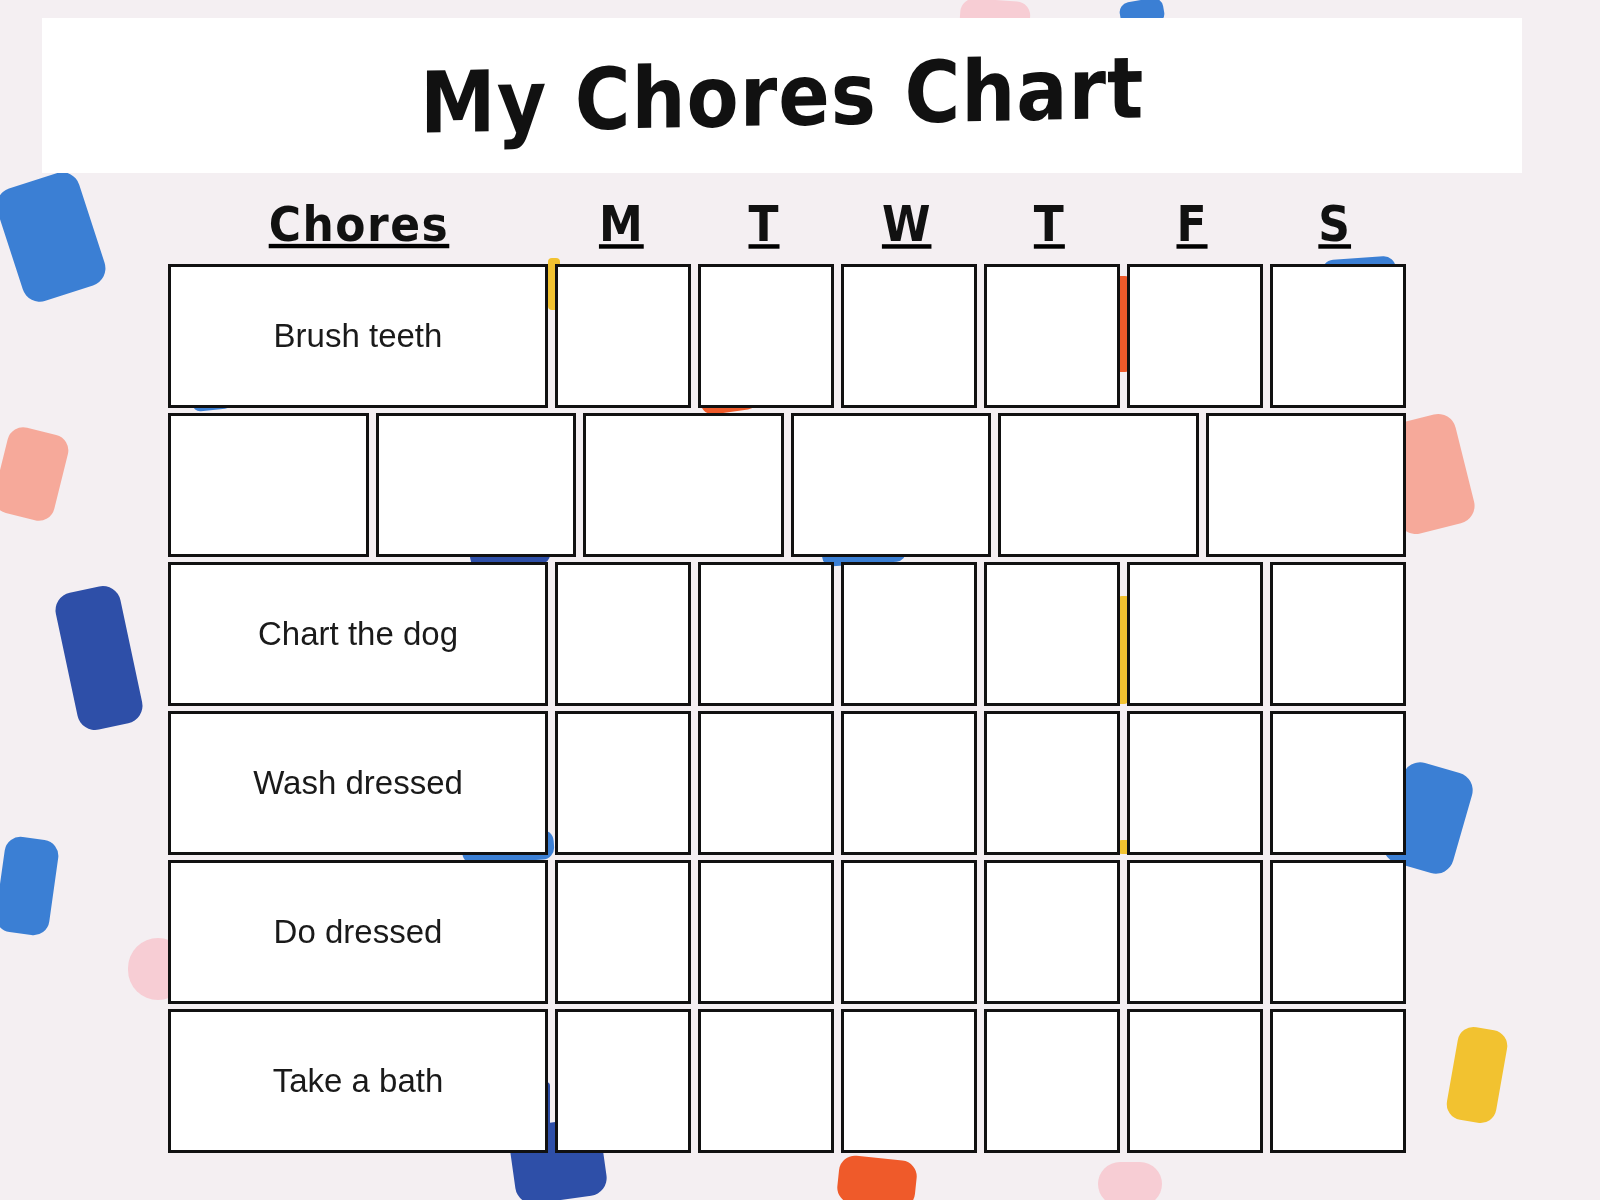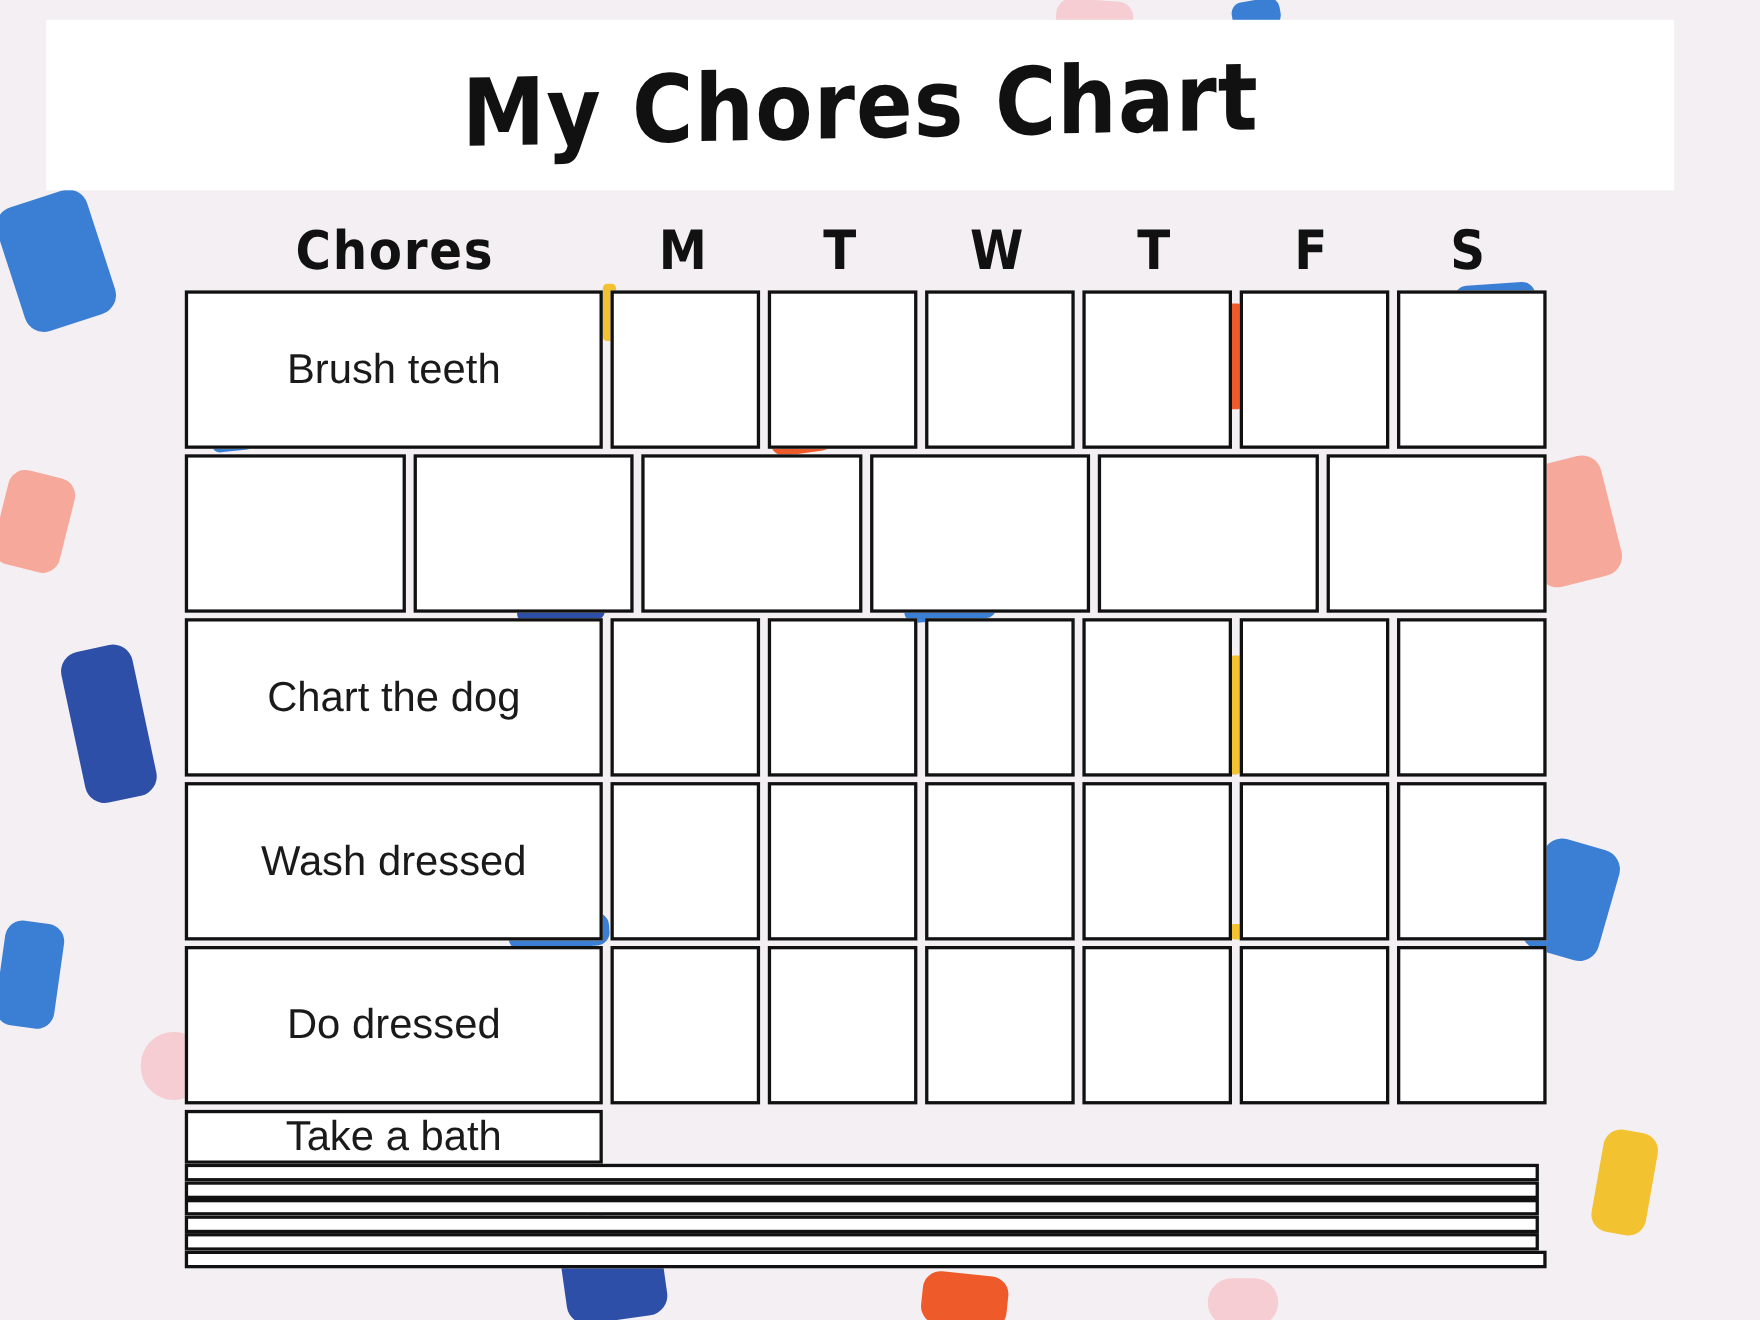--- a/index.html
+++ b/index.html
@@ -55,21 +55,22 @@
   }
 
   
   .header-row {
     position: absolute;
     left: 168px;
     top: 192px;
     width: 1238px;
     height: 62px;
     display: flex;
-    align-items: flex-end;
+    align-items: center;
+    text-decoration: underline;
   }
   .header-chores {
     width: 382px;
     text-align: center;
     font-family: "DejaVu Sans", sans-serif;
     font-weight: 700;
     font-size: 44px;
     color: #111;
     letter-spacing: 1.5px;
     transform: scaleY(1.1);
@@ -91,34 +92,34 @@
     left: 168px;
     top: 264px;
     width: 1238px;
   }
   .row {
     display: flex;
     height: 144px;
     margin-bottom: 5px;
     align-items: stretch;
   }
-  .row:last-child { margin-bottom: 16px; flex-direction: column; }
+  .row:last-child { margin-bottom: 16px; }
 
   .chore-cell {
     width: 380px;
     background: #ffffff;
     border: 3px solid #111111;
     display: flex;
     align-items: center;
     justify-content: center;
     box-sizing: border-box;
     margin-right: 7px;
   }
   .chore-label {
-    font-size: 38px;
+    font-size: 33px;
     color: #1a1a1a;
     font-family: "Liberation Sans", sans-serif;
   }
   .day-cell {
     flex: 1;
     background: #ffffff;
     border: 3px solid #111111;
     box-sizing: border-box;
     margin-right: 7px;
   }

